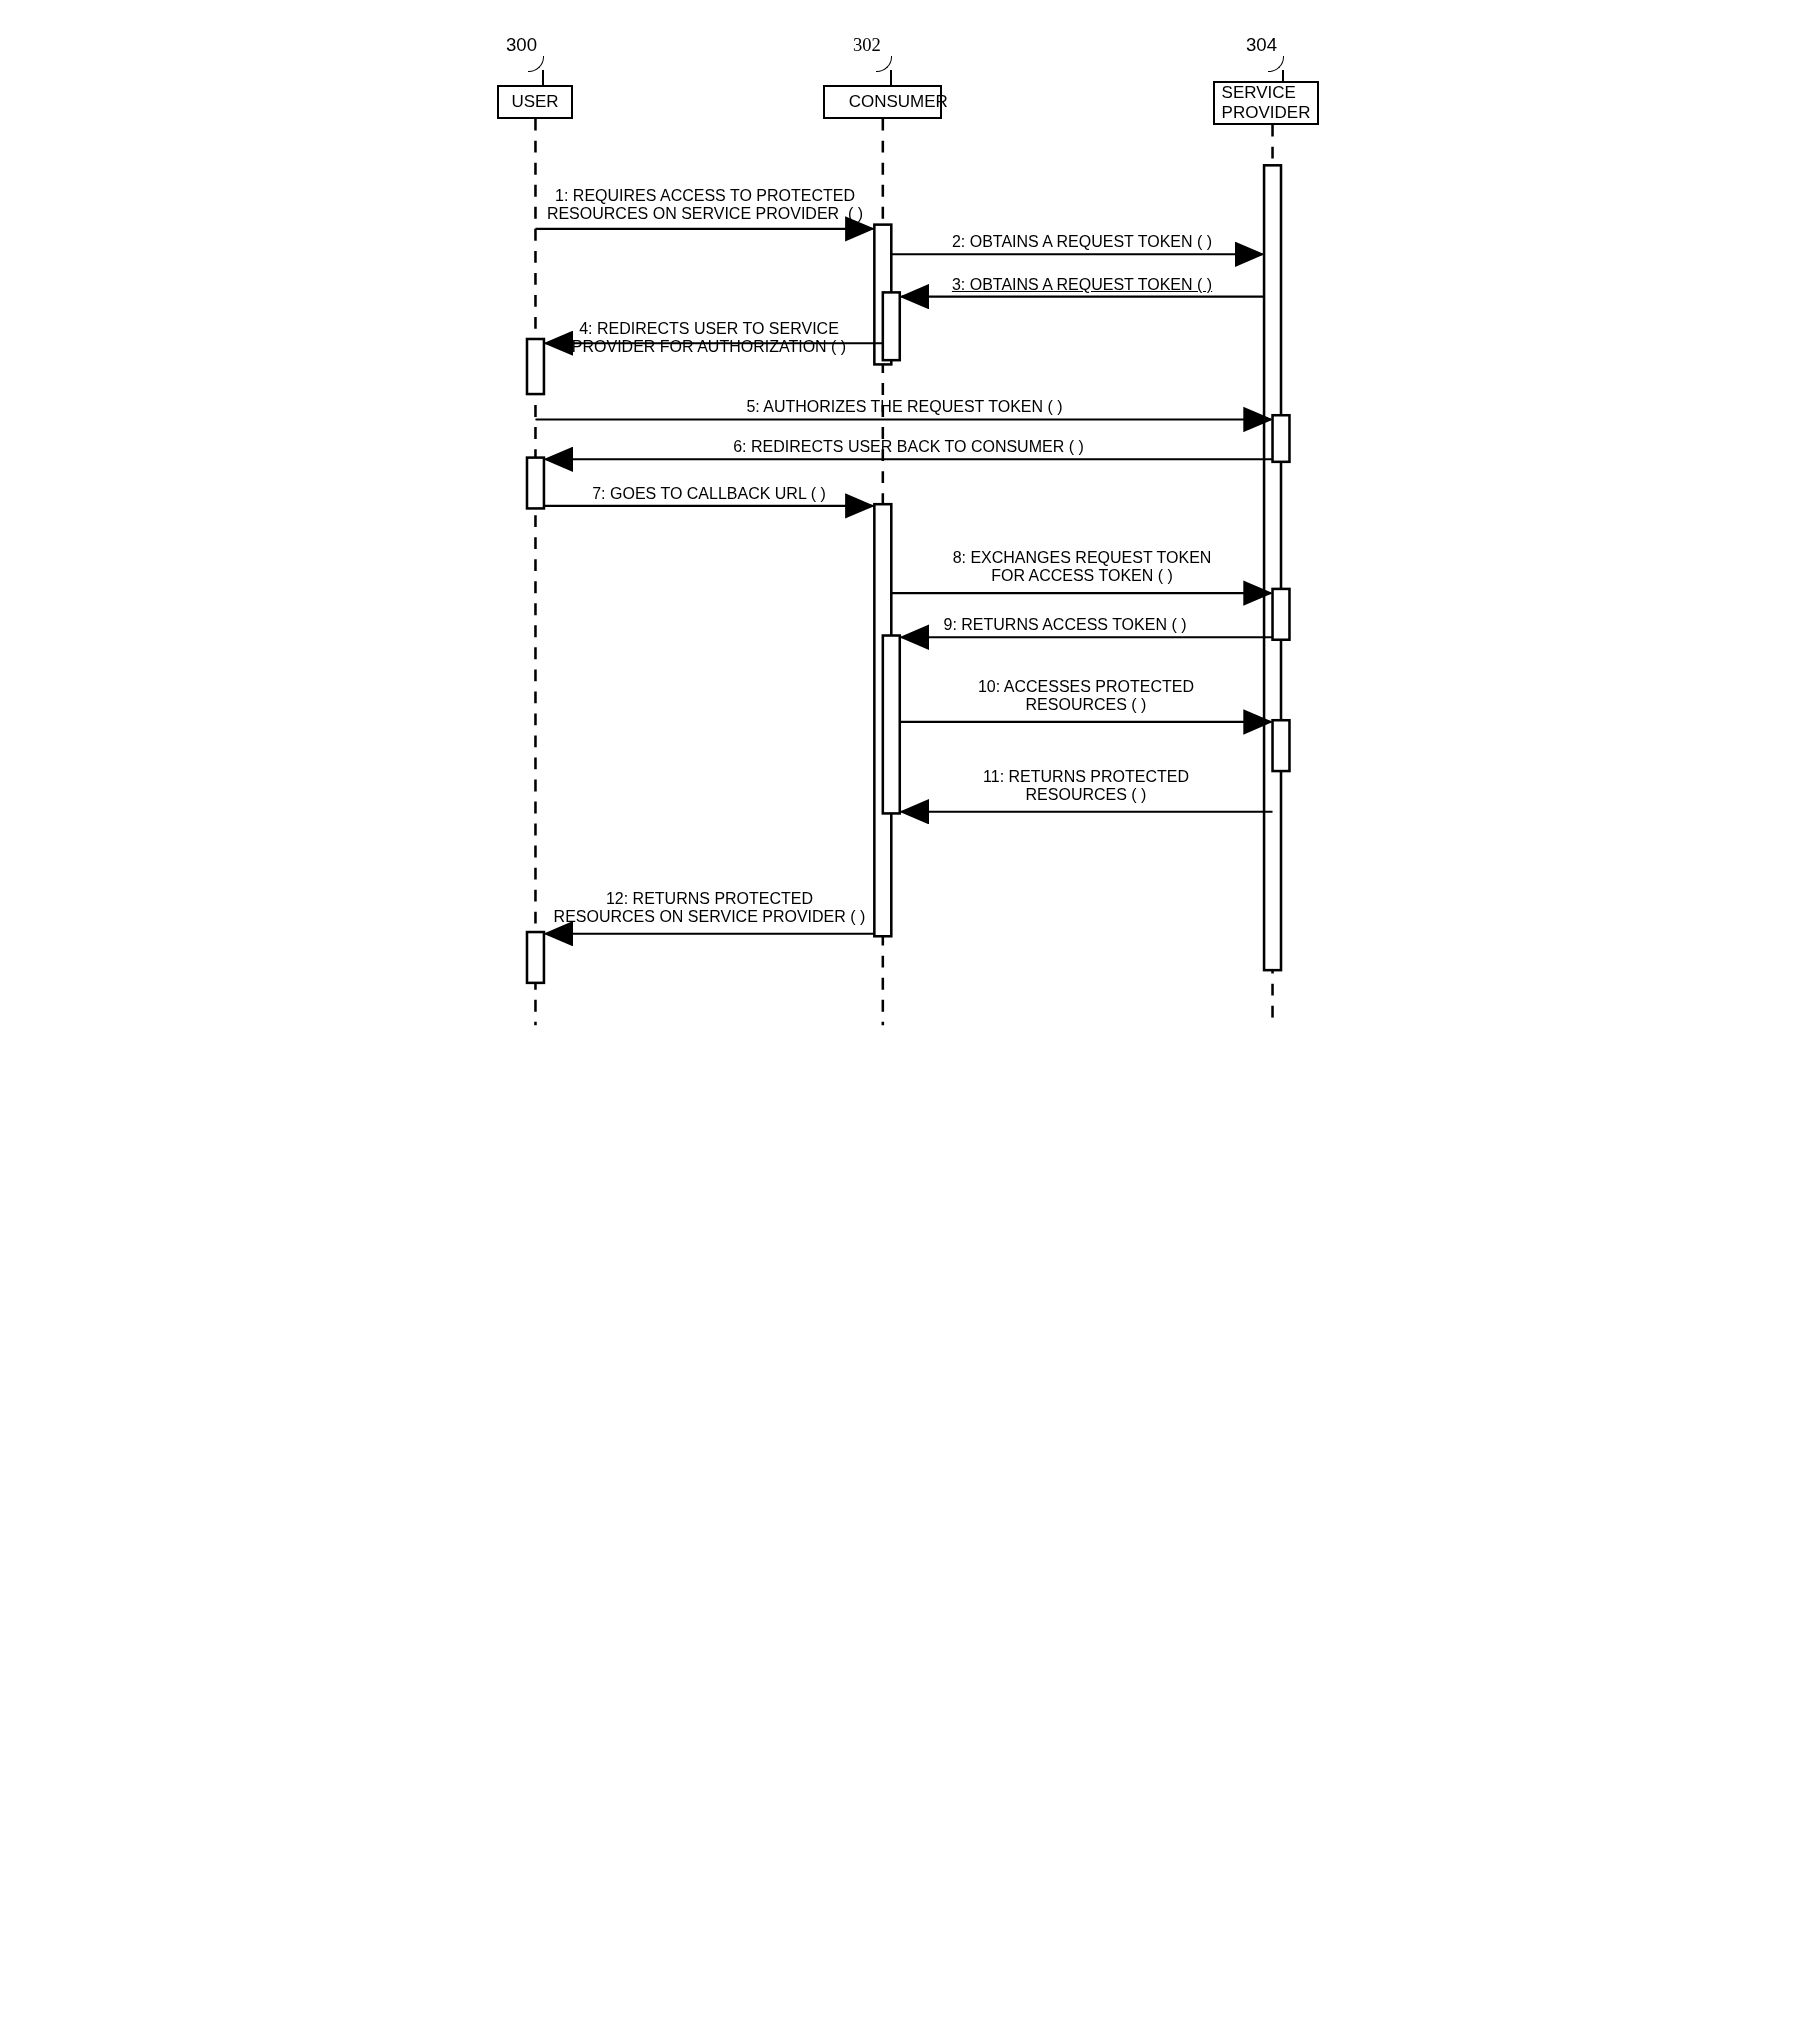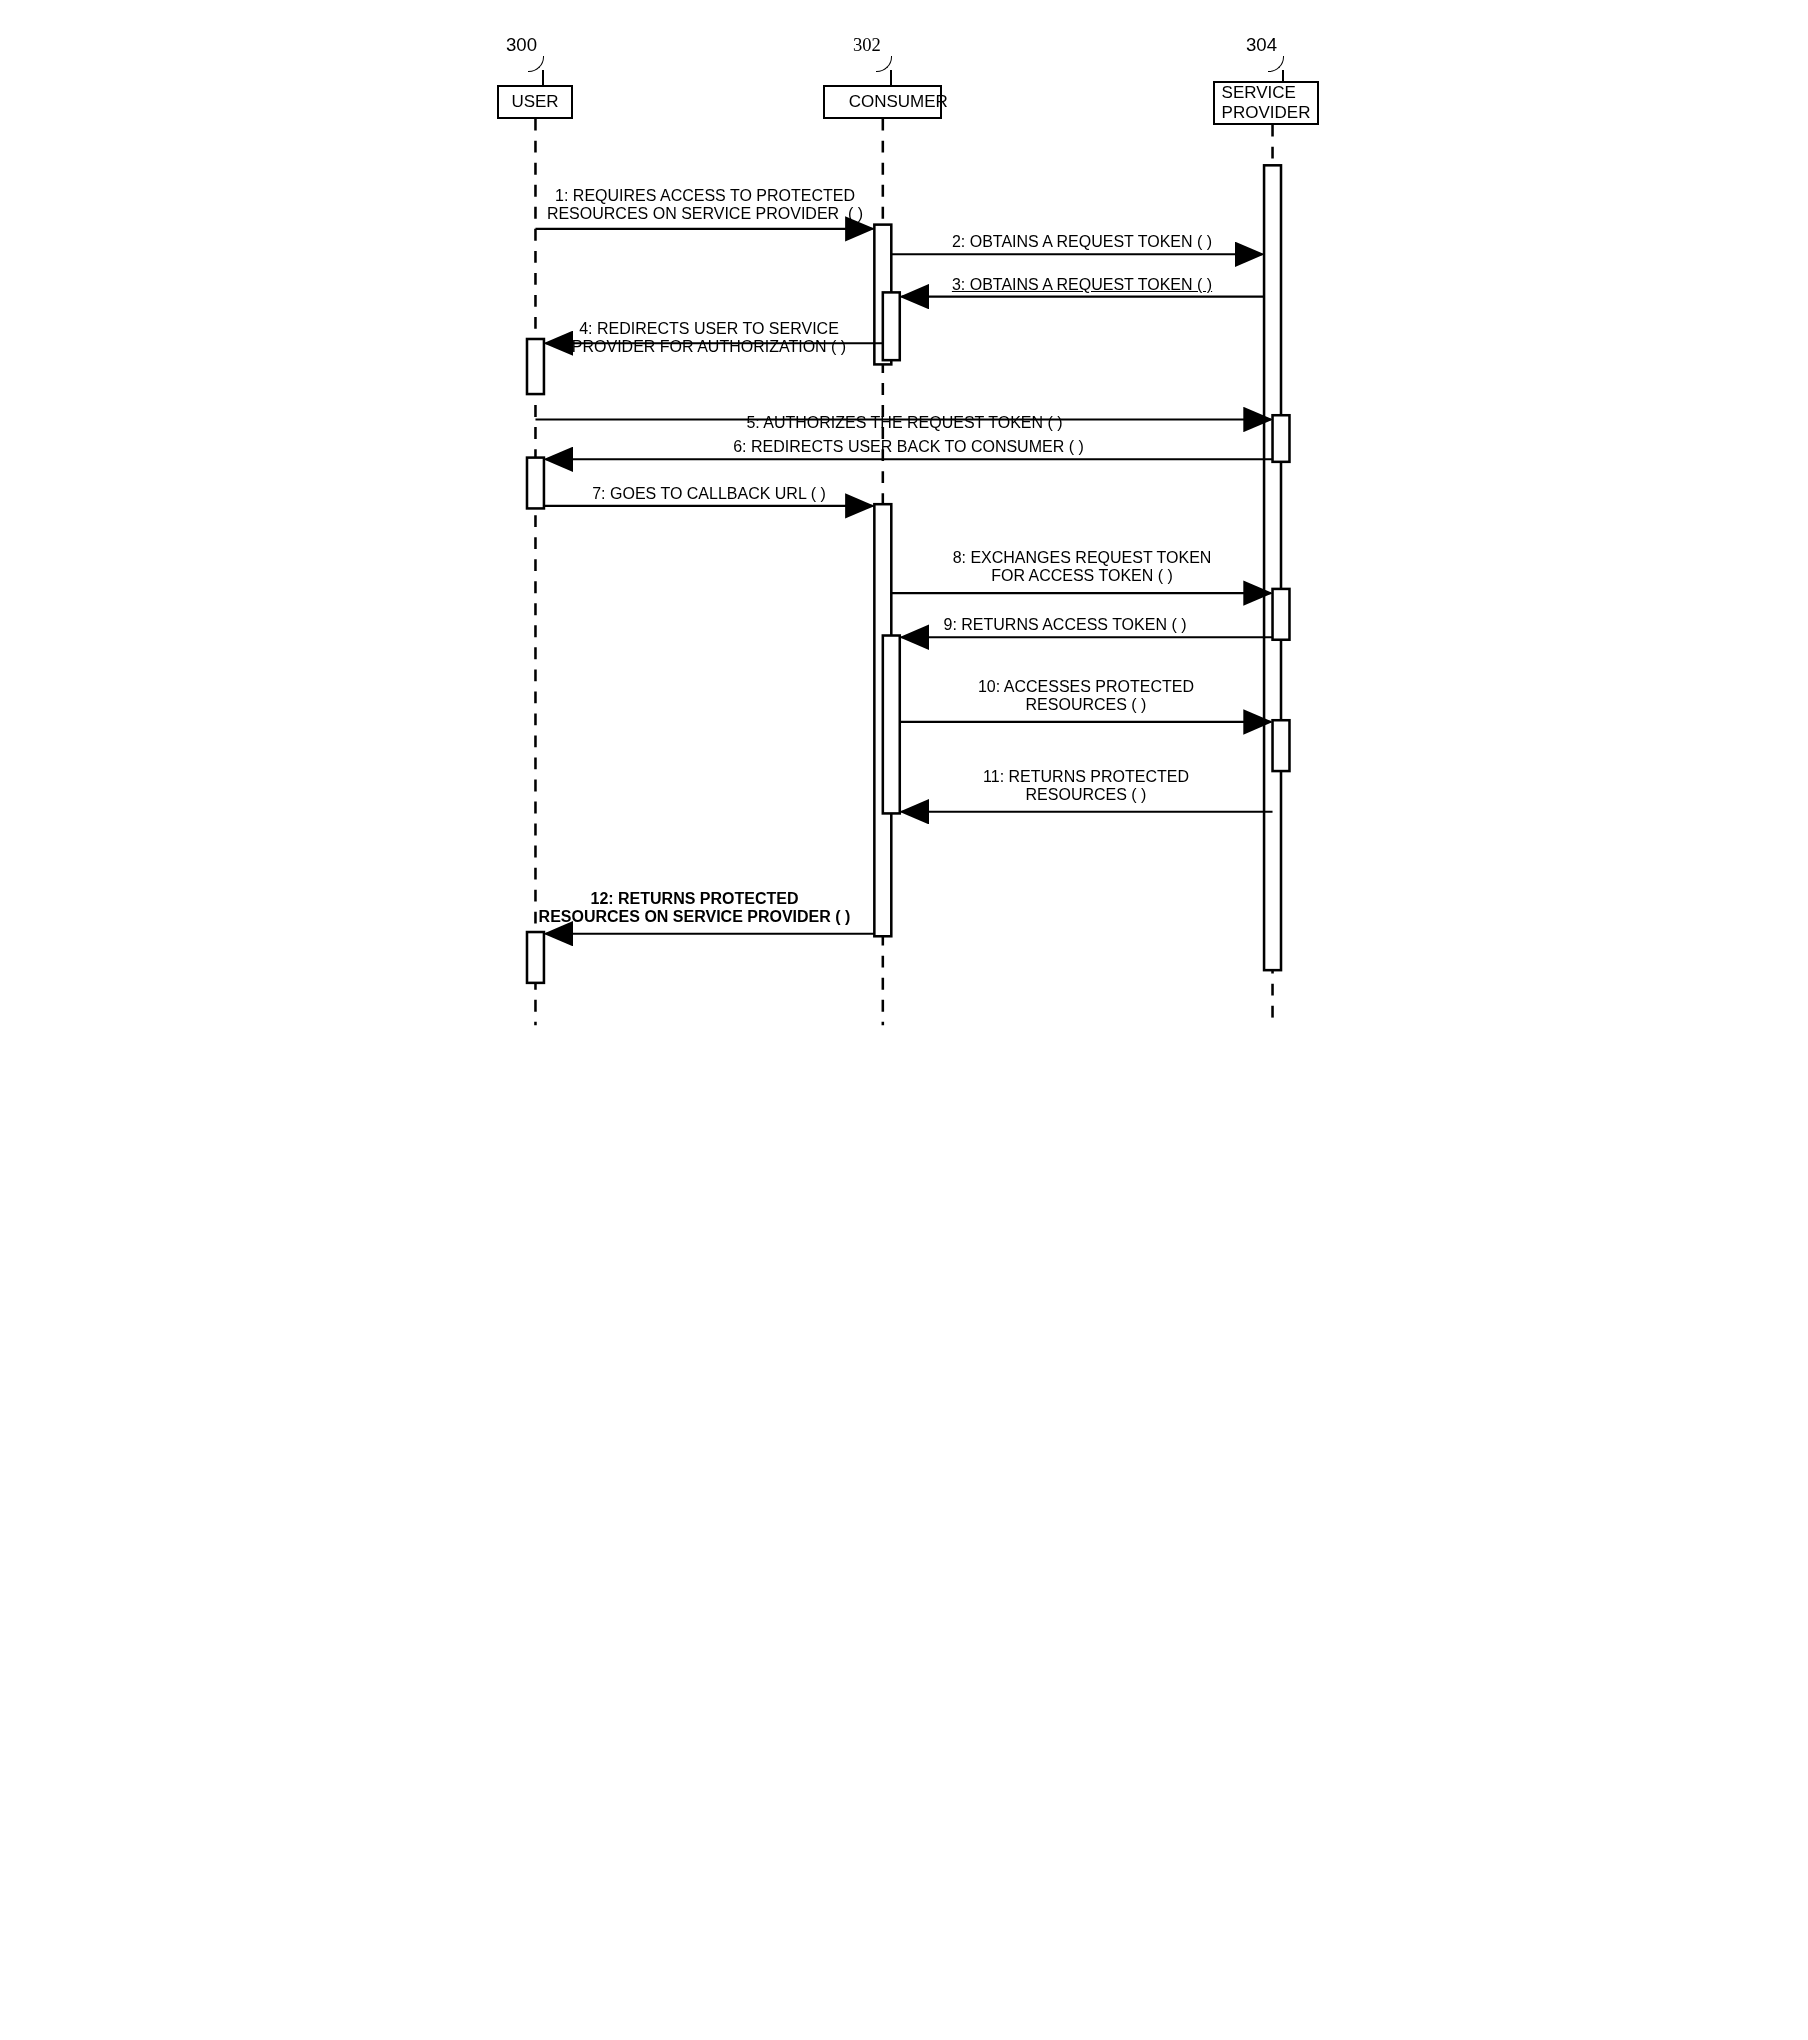--- a/index.html
+++ b/index.html
@@ -147,27 +147,27 @@
 
     <line x1="490" y1="1062" x2="102" y2="1062" stroke="#000" stroke-width="2.5" marker-end="url(#ah)"></line>
   </svg>
 
   <div class="msg" style="left:85px; top:153px; width:322px;">1: REQUIRES ACCESS TO PROTECTED
 RESOURCES ON SERVICE PROVIDER  ( )</div>
   <div class="msg" style="left:441px; top:199px; width:364px;">2: OBTAINS A REQUEST TOKEN ( )</div>
   <div class="msg" style="left:441px; top:242px; width:364px;text-decoration:underline;">3: OBTAINS A REQUEST TOKEN ( )</div>
   <div class="msg" style="left:89px; top:267px; width:322px;margin-top:19px;">4: REDIRECTS USER TO SERVICE
 PROVIDER FOR AUTHORIZATION ( )</div>
-  <div class="msg" style="left:81px;  top:364px; width:729px;margin-top:16px;">5: AUTHORIZES THE REQUEST TOKEN ( )</div>
+  <div class="msg" style="left:81px;  top:364px; width:729px;">5: AUTHORIZES THE REQUEST TOKEN ( )</div>
   <div class="msg" style="left:85px; top:404px; width:729px;">6: REDIRECTS USER BACK TO CONSUMER ( )</div>
   <div class="msg" style="left:89px; top:451px; width:322px;">7: GOES TO CALLBACK URL ( )</div>
   <div class="msg" style="left:441px; top:515px; width:364px;">8: EXCHANGES REQUEST TOKEN
 FOR ACCESS TOKEN ( )</div>
   <div class="msg" style="left:424px; top:582px; width:364px;">9: RETURNS ACCESS TOKEN ( )</div>
   <div class="msg" style="left:445px; top:644px; width:364px;">10: ACCESSES PROTECTED
 RESOURCES ( )</div>
   <div class="msg" style="left:445px; top:734px; width:364px;">11: RETURNS PROTECTED
 RESOURCES ( )</div>
-  <div class="msg" style="left:70px; top:856px; width:331px;font-weight:bold;">12: RETURNS PROTECTED
+  <div class="msg" style="left:85px; top:856px; width:331px;">12: RETURNS PROTECTED
 RESOURCES ON SERVICE PROVIDER ( )</div>
 
 </div>
 
 
 </body></html>

